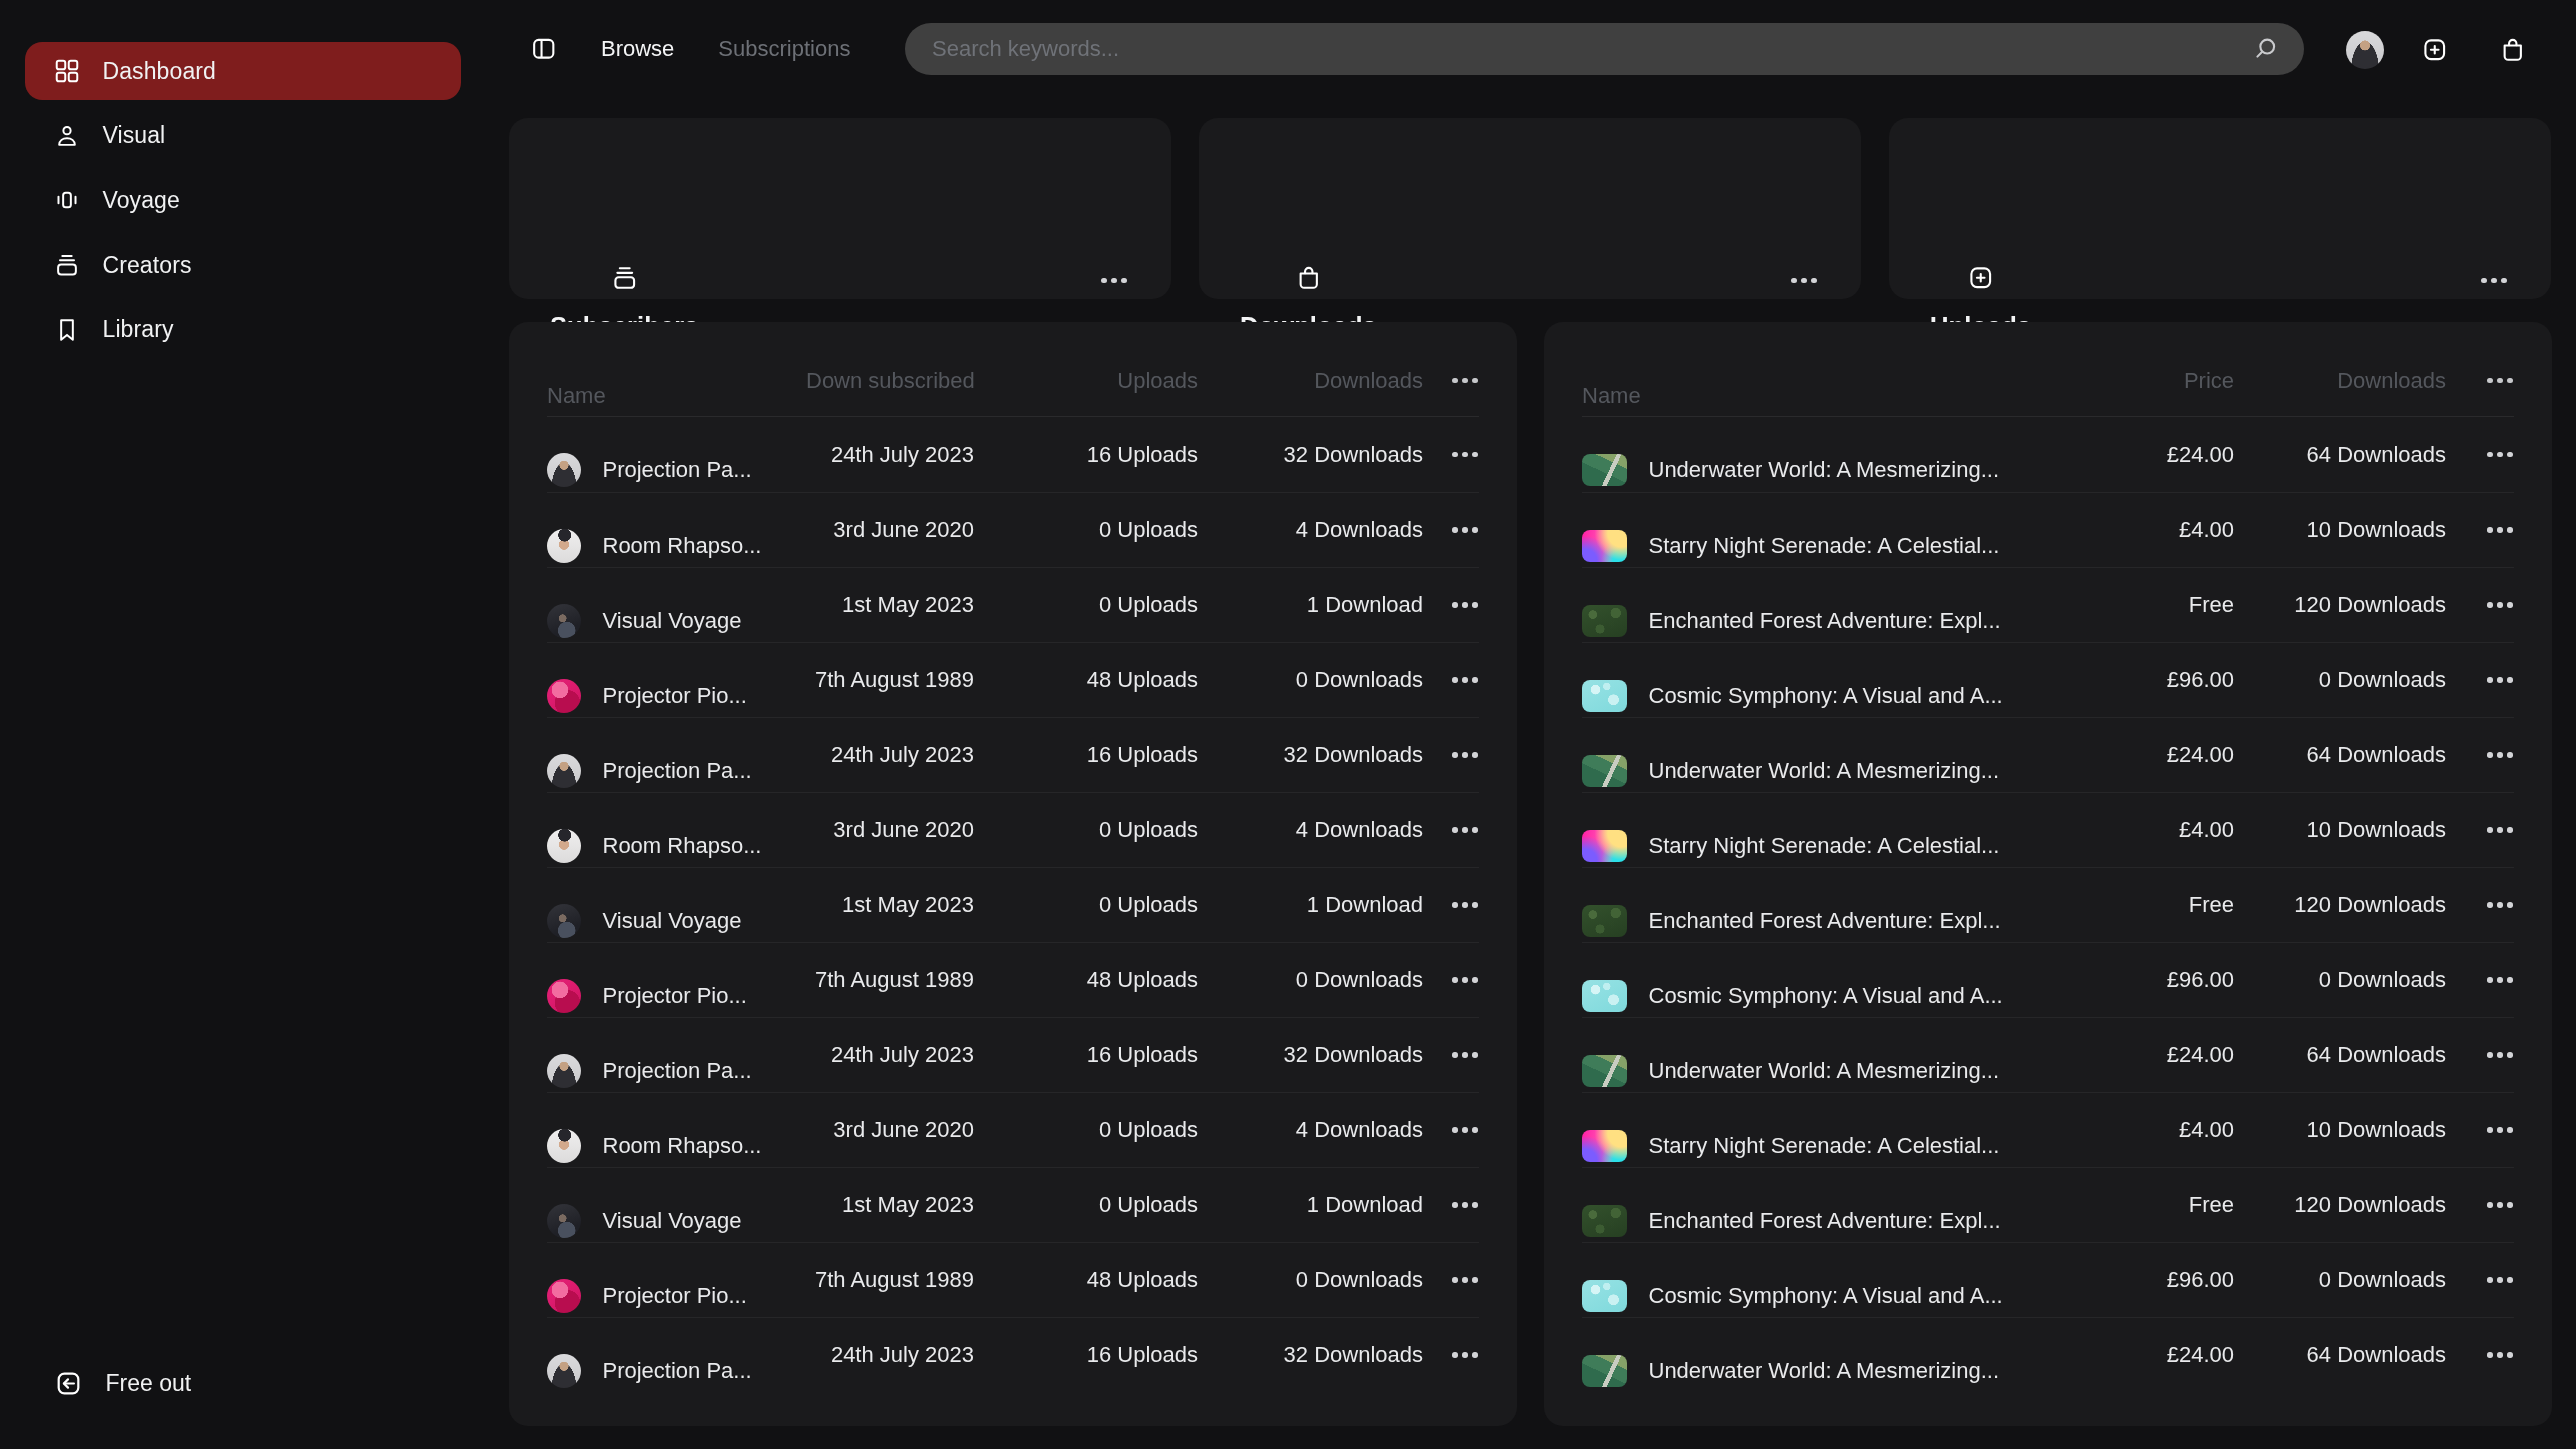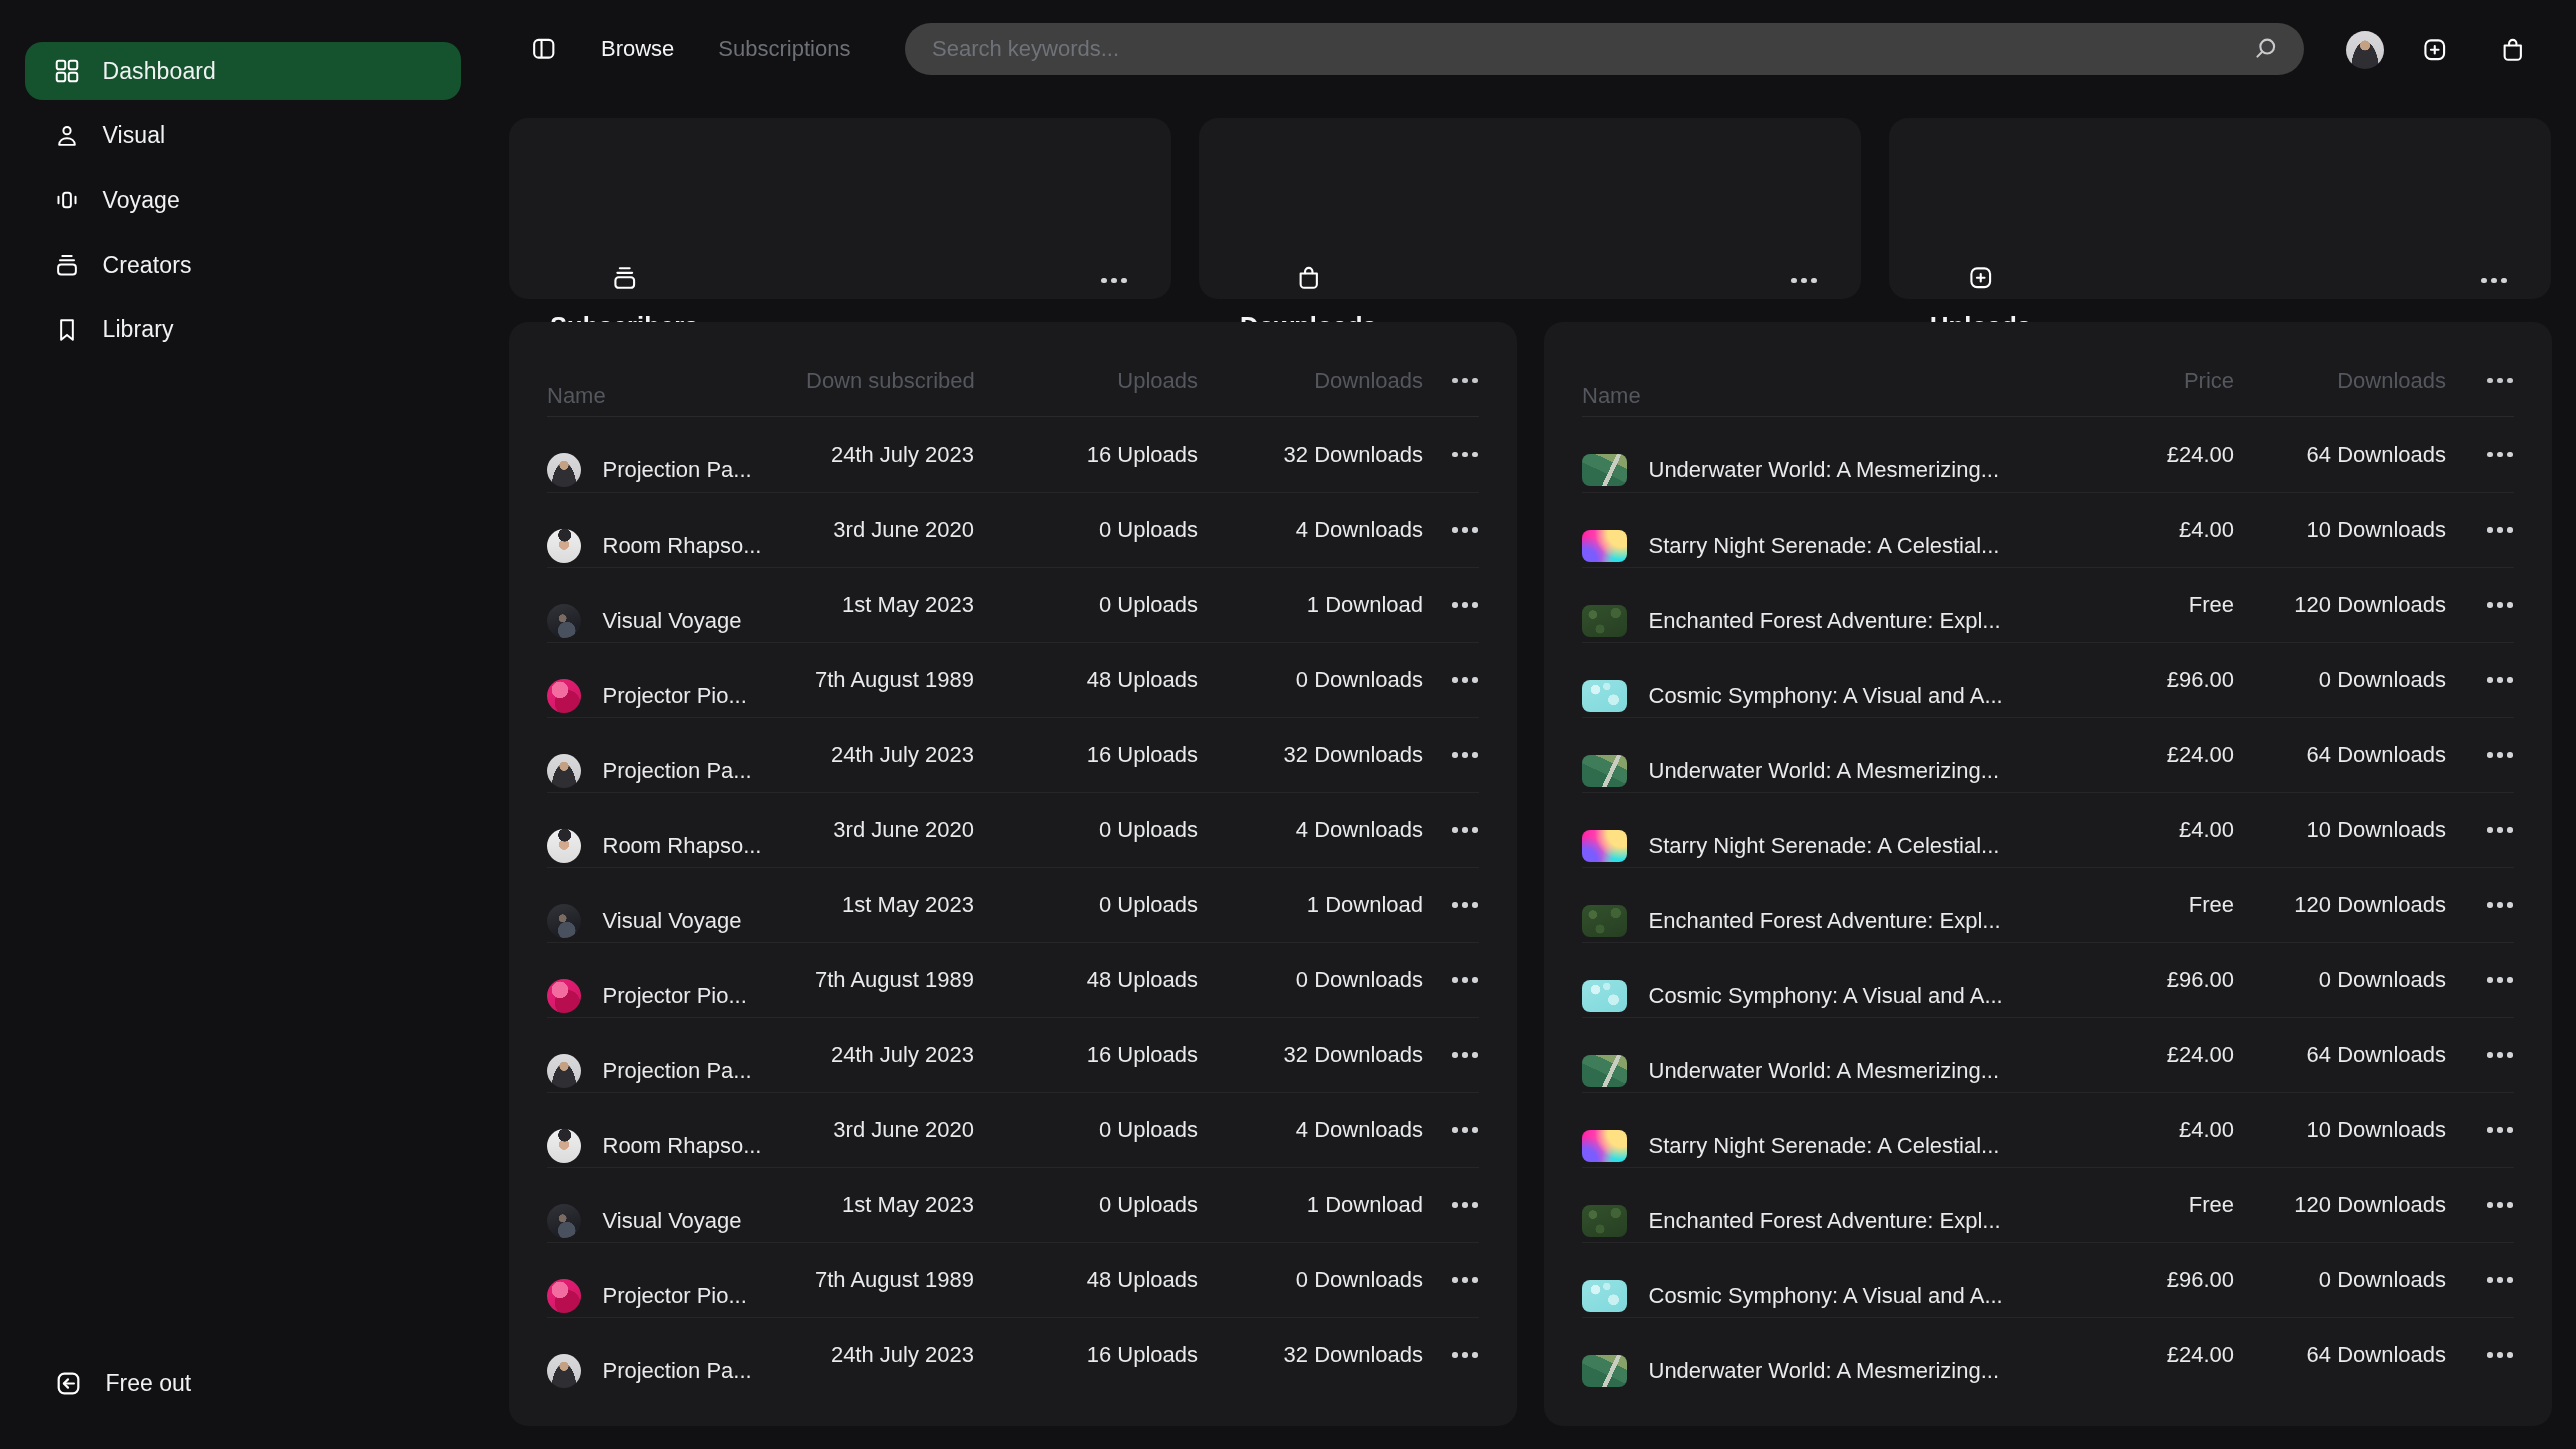--- a/index.html
+++ b/index.html
@@ -13,21 +13,21 @@
   }
   svg { display:block; }
 
   
   .sidebar { position:absolute; left:0; top:0; width:496px; height:1449px; }
   .nav { position:absolute; left:25px; top:42px; right:35px; }
   .nav-item {
     height:58px; display:flex; align-items:center; gap:21.5px;
     padding:0 28px; border-radius:17.4px; margin-bottom:6.7px; cursor:pointer;
   }
-  .nav-item.active { background:#14532d; }
+  .nav-item.active { background:#7f1d1d; }
   .nav-item .label { font-size:23px; color:#F1F2F3; font-weight:400; letter-spacing:0.1px; }
   .signout {
     position:absolute; left:53px; bottom:50px;
     display:flex; align-items:center; gap:21.5px; cursor:pointer;
   }
   .signout .label { font-size:23px; color:#F1F2F3; }
 
   
   .topbar { position:absolute; left:496px; top:0; right:0; height:98px; }
   .panel-toggle { position:absolute; left:33px; top:34px; cursor:pointer; }

